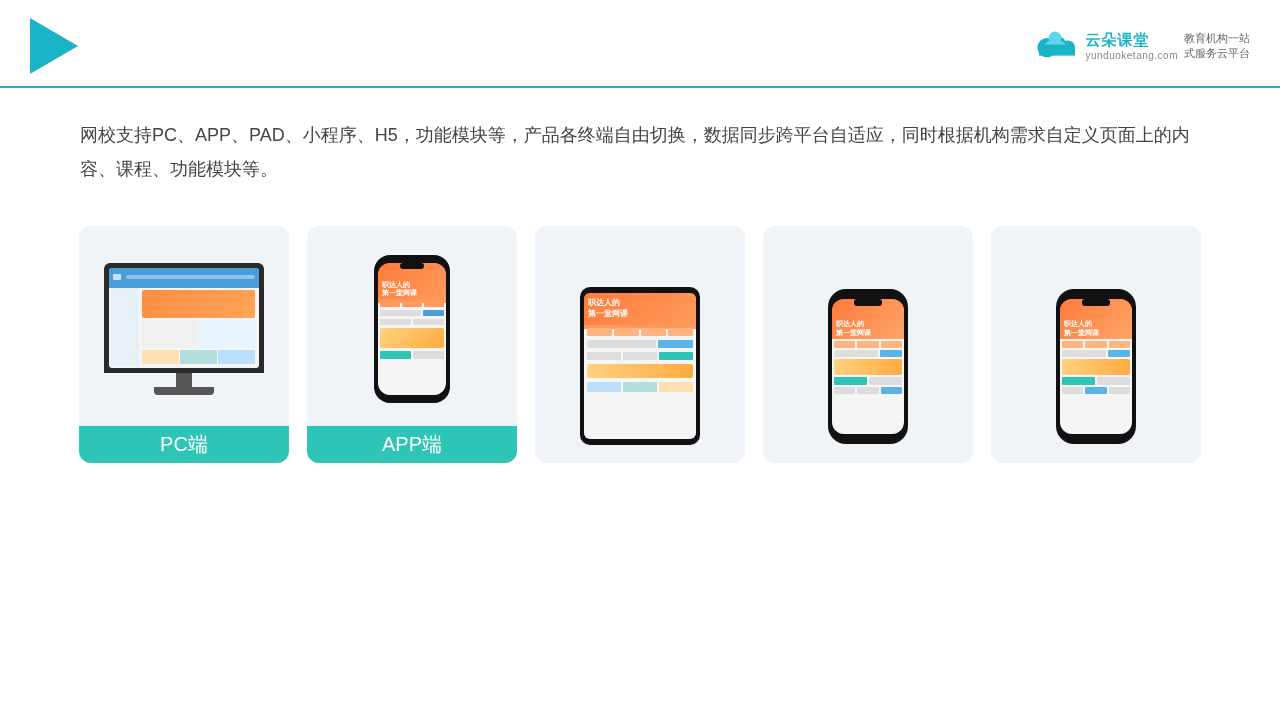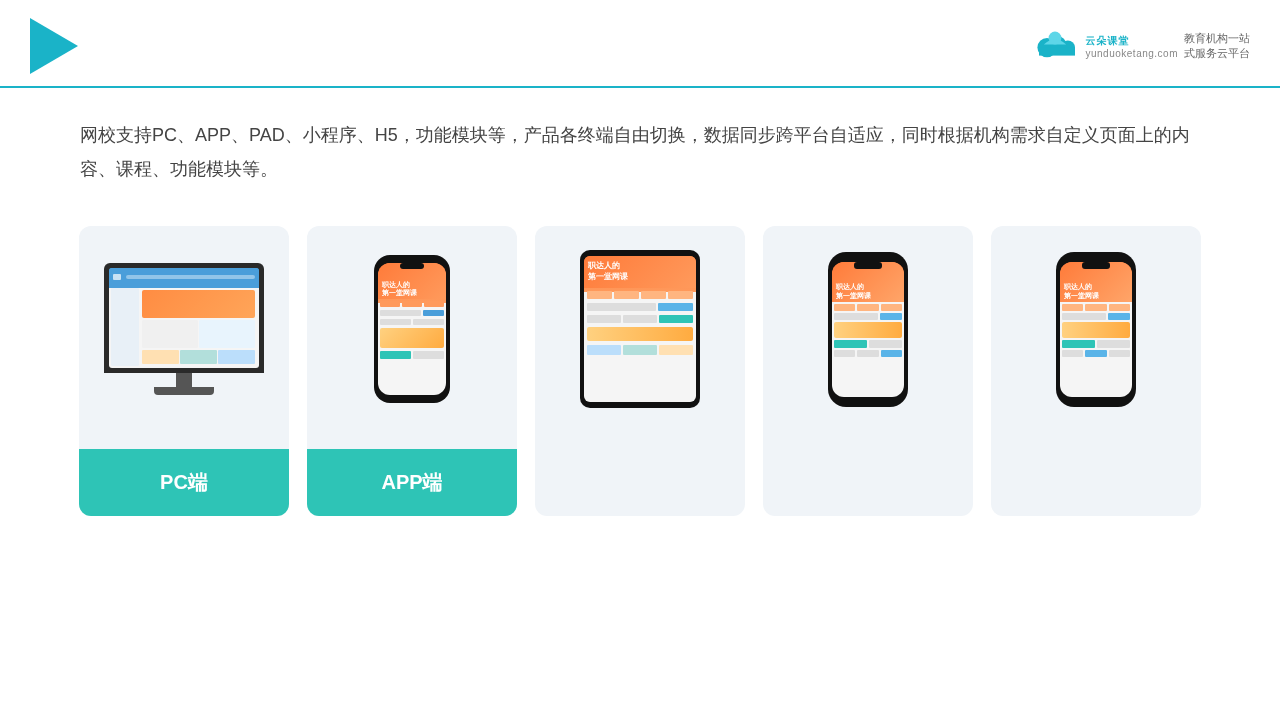--- a/index.html
+++ b/index.html
@@ -44,21 +44,21 @@
     .logo-icon {
       display: flex;
       align-items: center;
       gap: 6px;
     }
     .cloud-icon {
       width: 48px;
       height: 32px;
     }
     .logo-text-main {
-      font-size: 10px;
+      font-size: 15px;
       color: #1ab3c8;
       font-weight: bold;
       letter-spacing: 1px;
     }
     .logo-url {
       font-size: 10px;
       color: #888;
       letter-spacing: 0.5px;
     }
     .logo-slogan {
@@ -85,40 +85,40 @@
     }
 
     .card {
       background: #f0f4f8;
       border-radius: 12px;
       width: 210px;
       display: flex;
       flex-direction: column;
       align-items: center;
       overflow: hidden;
+      justify-content: flex-end;
     }
 
     .card-image-area {
       width: 100%;
       height: 200px;
       display: flex;
       align-items: center;
       justify-content: center;
       padding: 16px 10px 10px 10px;
     }
 
     .card-label {
       width: 100%;
       background: #2ec4b6;
       color: #fff;
       text-align: center;
       font-size: 20px;
-      padding: 20px 0;
-      font-weight: 700;
-      margin-top: 23px;
+      padding: 5px 0;
+      font-weight: 400;
     }
 
     
     .pc-mockup {
       display: flex;
       flex-direction: column;
       align-items: center;
     }
     .monitor-body {
       width: 160px;

